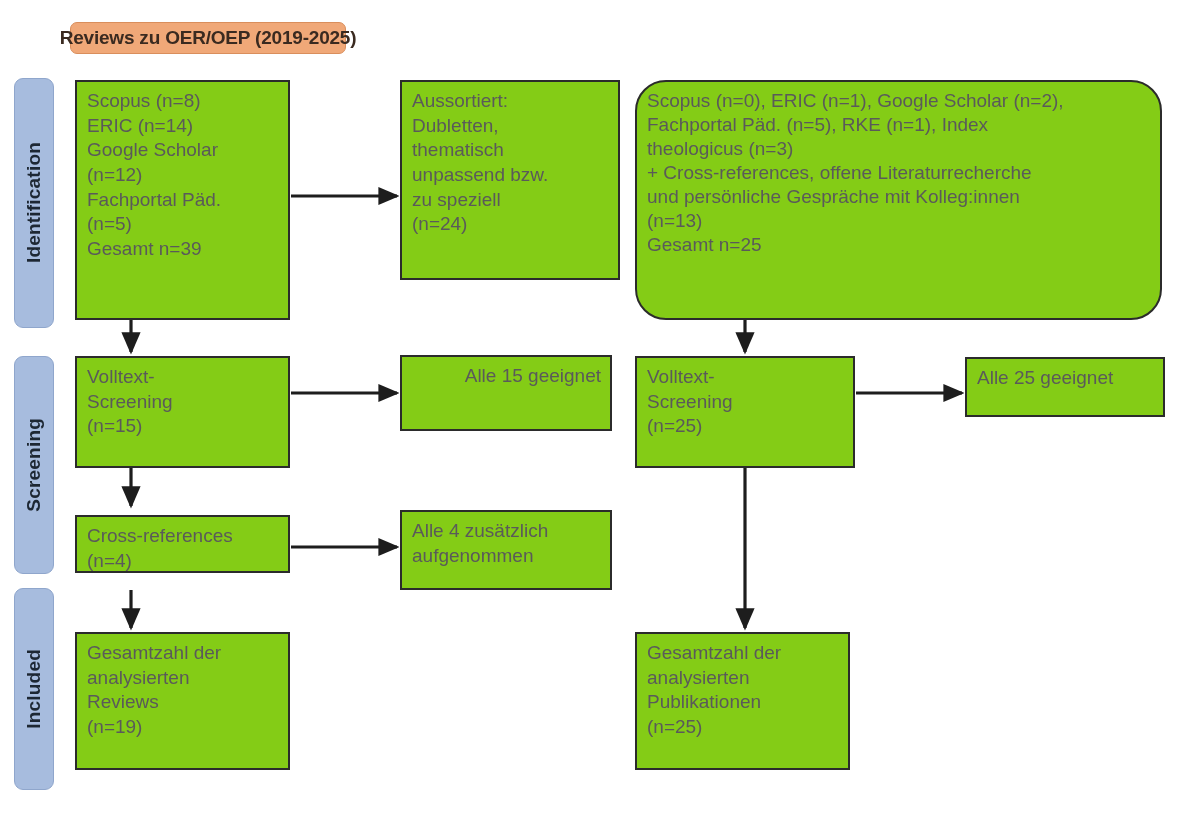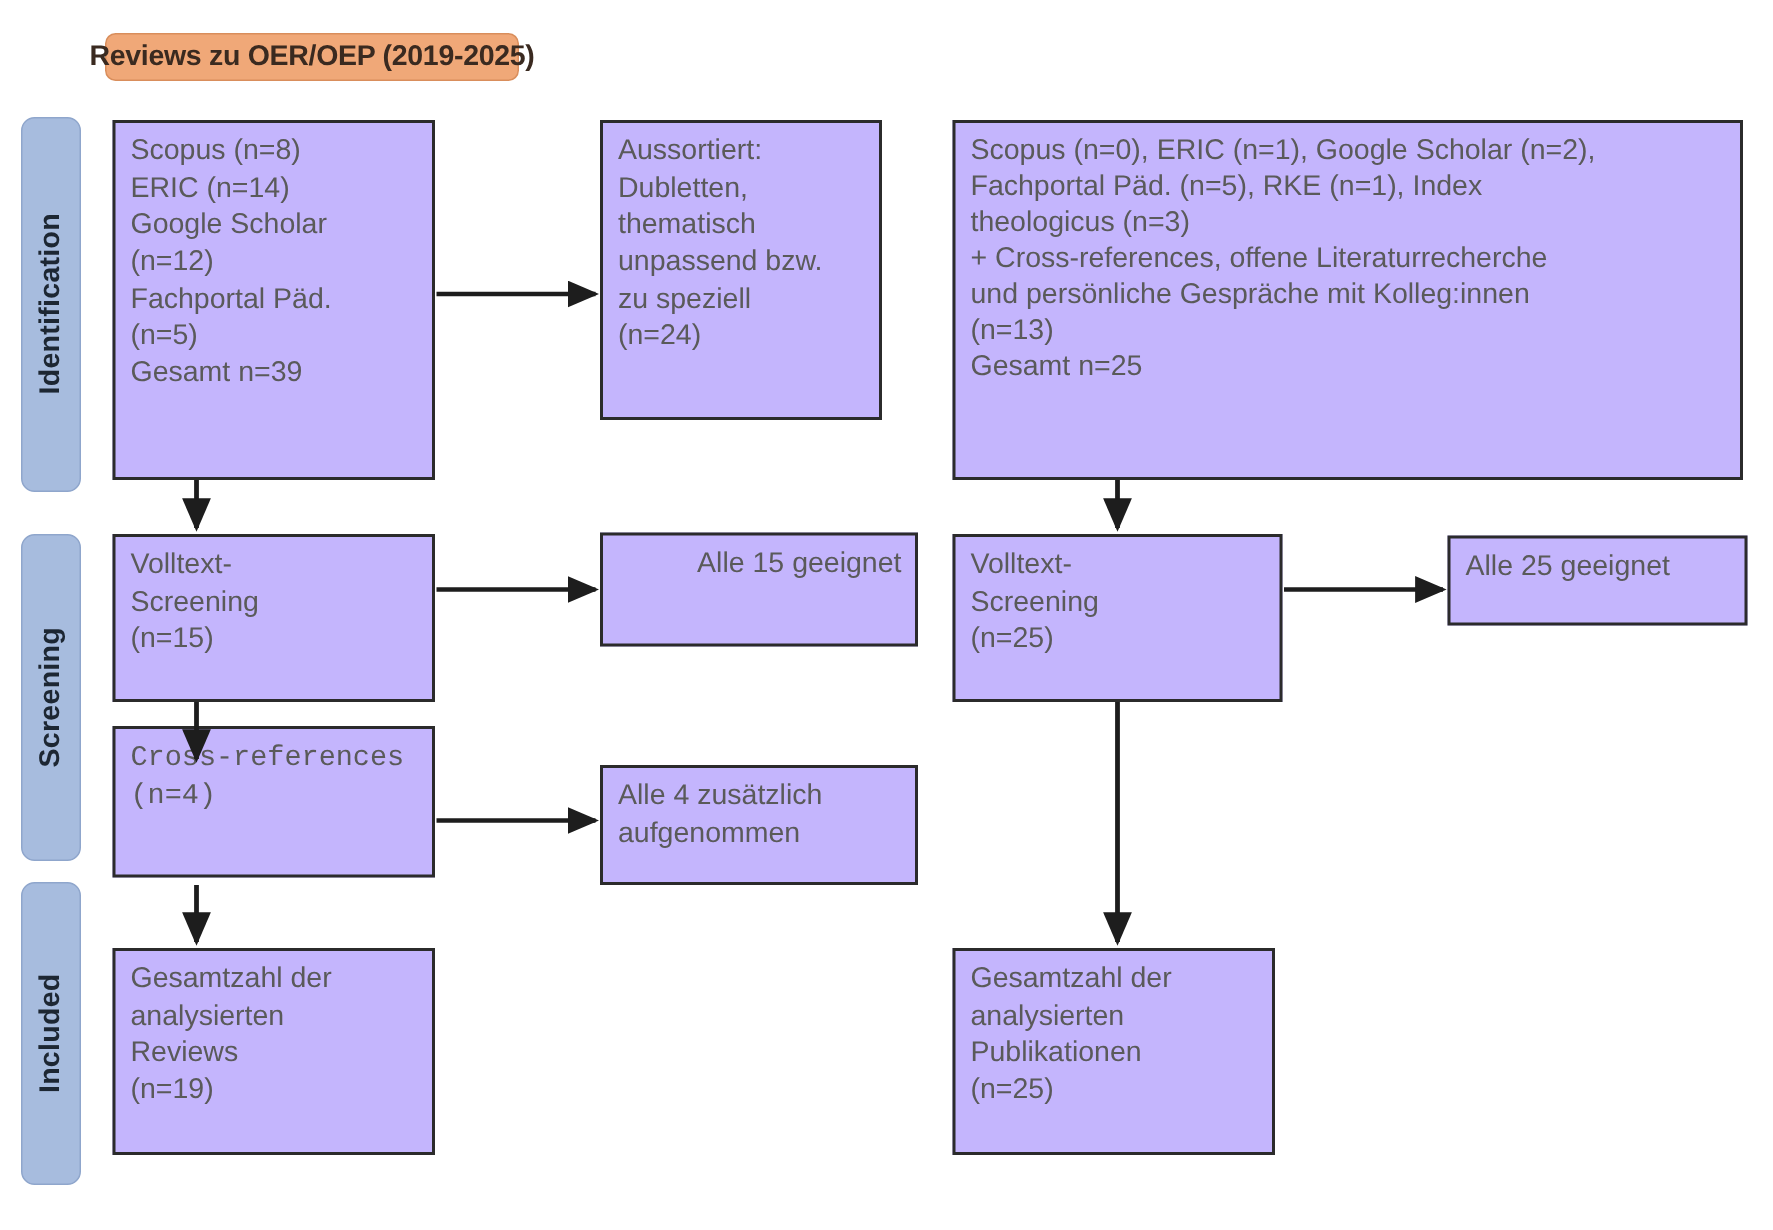--- a/index.html
+++ b/index.html
@@ -60,41 +60,41 @@
     letter-spacing: 0.2px;
   }
   #stage-identification { left: 14px; top: 78px;  width: 40px; height: 250px; }
   #stage-screening      { left: 14px; top: 356px; width: 40px; height: 218px; }
   #stage-included       { left: 14px; top: 588px; width: 40px; height: 202px; }
 
   
   .box {
     position: absolute;
     box-sizing: border-box;
-    background: #c4b5fd;
+    background: #84cc16;
     border: 2px solid #2b2b2b;
     color: #5a5a5a;
     font-size: 19px;
     line-height: 1.30;
     padding: 7px 9px 6px 10px;
     white-space: pre-line;
     overflow: hidden;
   }
-  .box.compact { line-height: 1.26; }
+  .box.compact { line-height: 1.26; border-radius: 31px; }
 
   #box-id-left     { left: 75px;  top: 80px;  width: 215px; height: 240px; }
-  #box-excluded    { left: 400px; top: 80px;  width: 188px; height: 200px; }
+  #box-excluded    { left: 400px; top: 80px;  width: 220px; height: 200px; }
   #box-id-right    { left: 635px; top: 80px;  width: 527px; height: 240px; }
 
   #box-screen-left { left: 75px;  top: 356px; width: 215px; height: 112px; }
   #box-fit-left    { left: 400px; top: 355px; width: 212px; height: 76px; text-align: right; }
   #box-screen-right{ left: 635px; top: 356px; width: 220px; height: 112px; }
   #box-fit-right   { left: 965px; top: 357px; width: 200px; height: 60px; }
 
-  #box-crossref    { left: 75px;  top: 484px; width: 215px; height: 101px; font-family: Liberation Mono, monospace; }
+  #box-crossref    { left: 75px;  top: 515px; width: 215px; height: 58px; }
   #box-crossref-ok { left: 400px; top: 510px; width: 212px; height: 80px; }
 
   #box-incl-left   { left: 75px;  top: 632px; width: 215px; height: 138px; }
   #box-incl-right  { left: 635px; top: 632px; width: 215px; height: 138px; }
 
   
   #connectors {
     position: absolute;
     left: 0; top: 0;
     width: 1182px;

